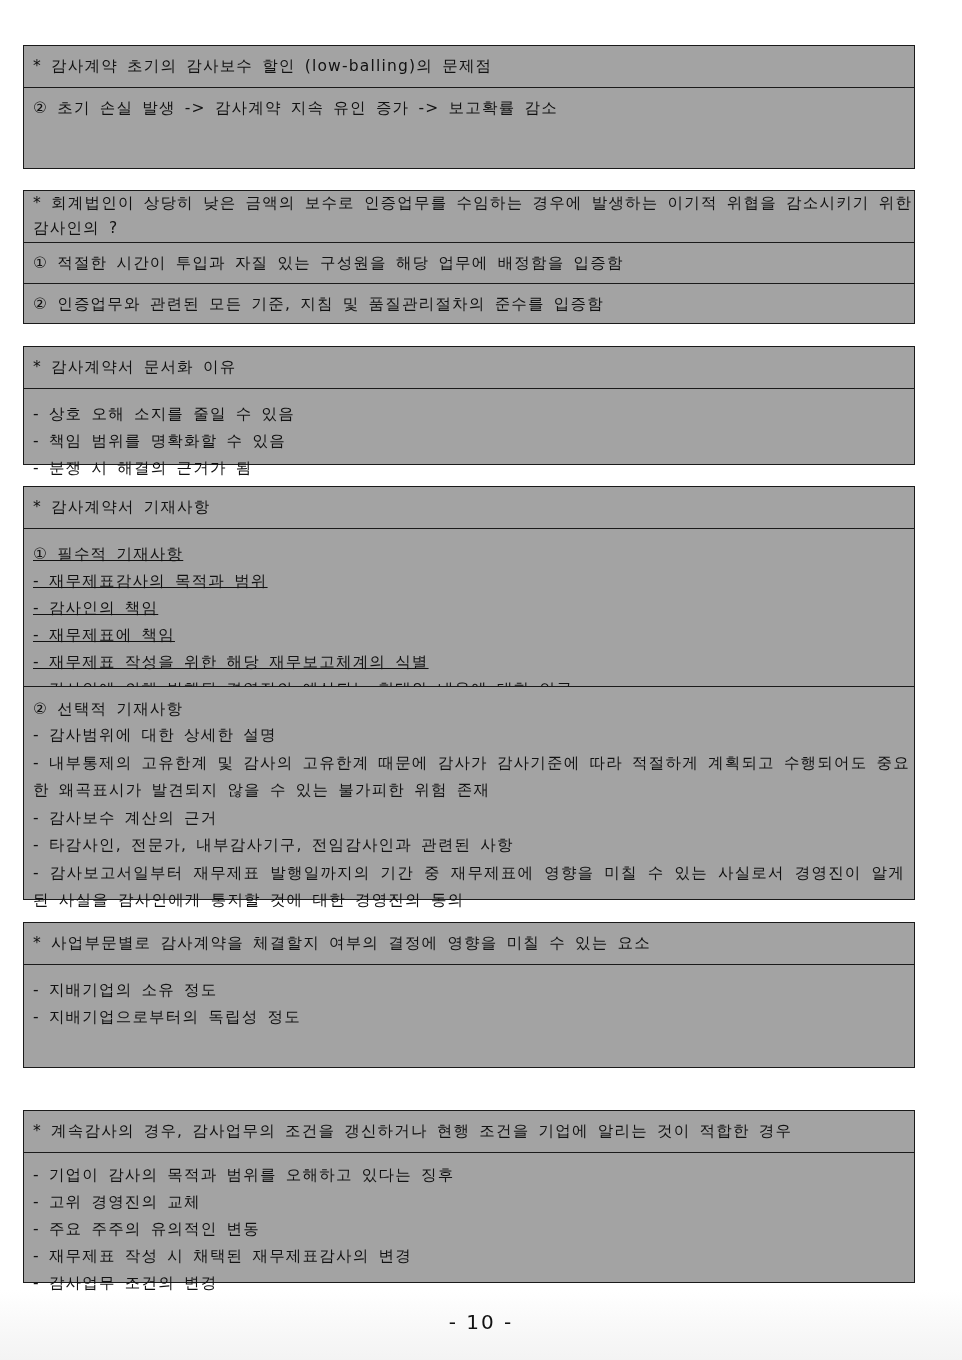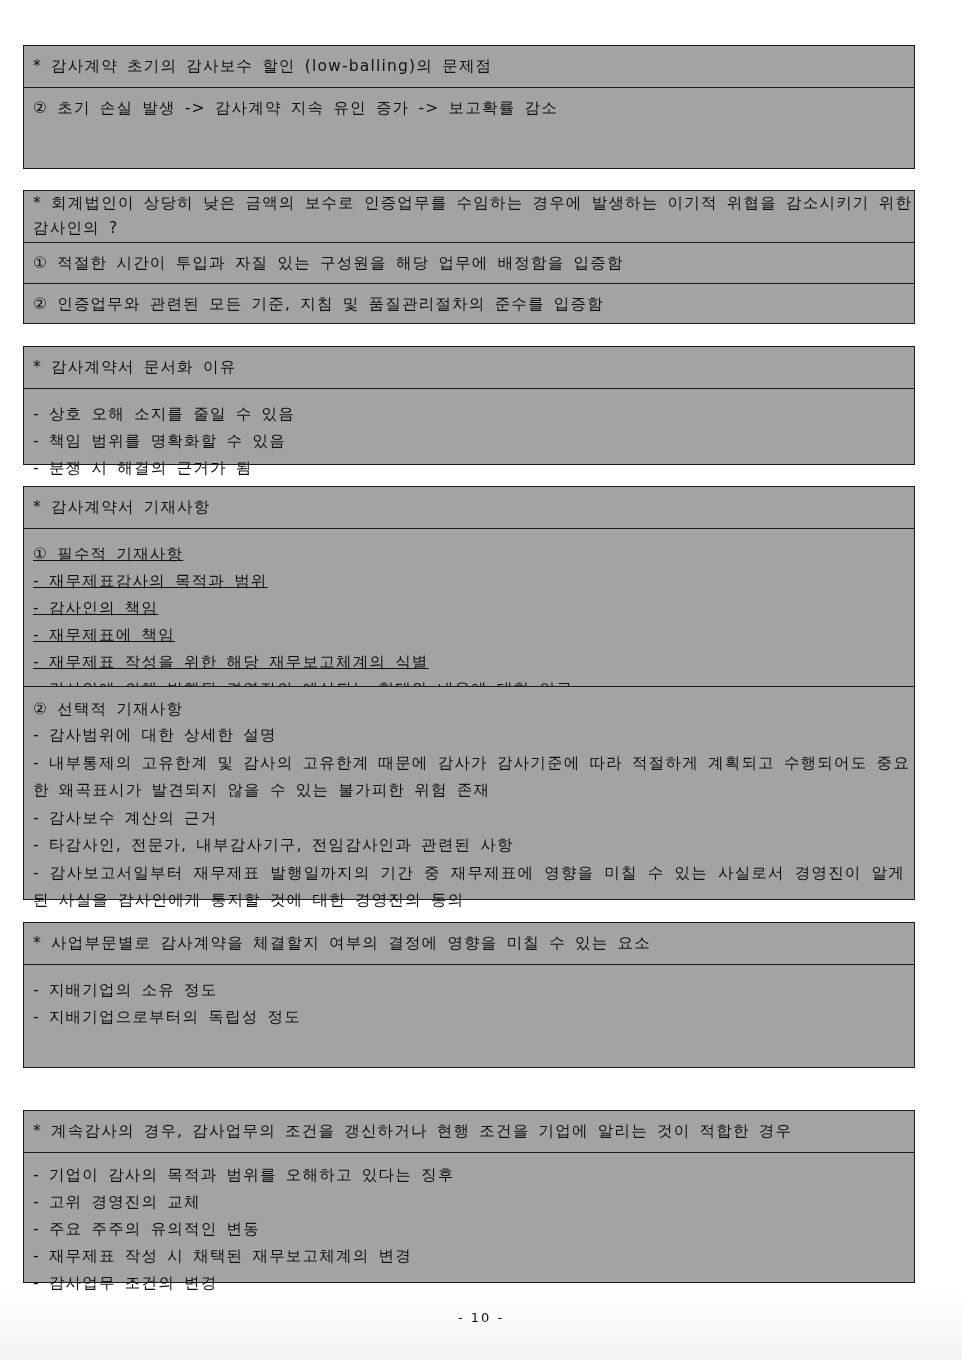--- a/index.html
+++ b/index.html
@@ -63,21 +63,21 @@
       height: 25px;
       line-height: 25px;
     }
     .line { display: block; }
     .page-number {
       position: absolute;
       left: 0;
       width: 962px;
       top: 1310px;
       text-align: center;
-      font-size: 13px;
+      font-size: 20px;
       letter-spacing: 2px;
       font-family: "DejaVu Sans", sans-serif;
     }
   </style>
 </head>
 <body>
 
 <div class="box" style="top:45px; height:124px;">
   <div class="row single">* 감사계약 초기의 감사보수 할인 (low-balling)의 문제점</div>
   <div class="row single">② 초기 손실 발생 -&gt; 감사계약 지속 유인 증가 -&gt; 보고확률 감소</div>
@@ -130,18 +130,18 @@
     <span class="line">- 지배기업으로부터의 독립성 정도</span>
   </div>
 </div>
 
 <div class="box" style="top:1090px; height:173px;margin-top:20px;">
   <div class="row single">* 계속감사의 경우, 감사업무의 조건을 갱신하거나 현행 조건을 기업에 알리는 것이 적합한 경우</div>
   <div class="row multi">
     <span class="line" style="height:24px;line-height:20px;">- 기업이 감사의 목적과 범위를 오해하고 있다는 징후</span>
     <span class="line">- 고위 경영진의 교체</span>
     <span class="line">- 주요 주주의 유의적인 변동</span>
-    <span class="line">- 재무제표 작성 시 채택된 재무보고체계의 변경</span>
+    <span class="line">- 재무제표 작성 시 채택된 재무제표감사의 변경</span>
     <span class="line">- 감사업무 조건의 변경</span>
   </div>
 </div>
 
 <div class="page-number">- 10 -</div>
 
 </body></html>

